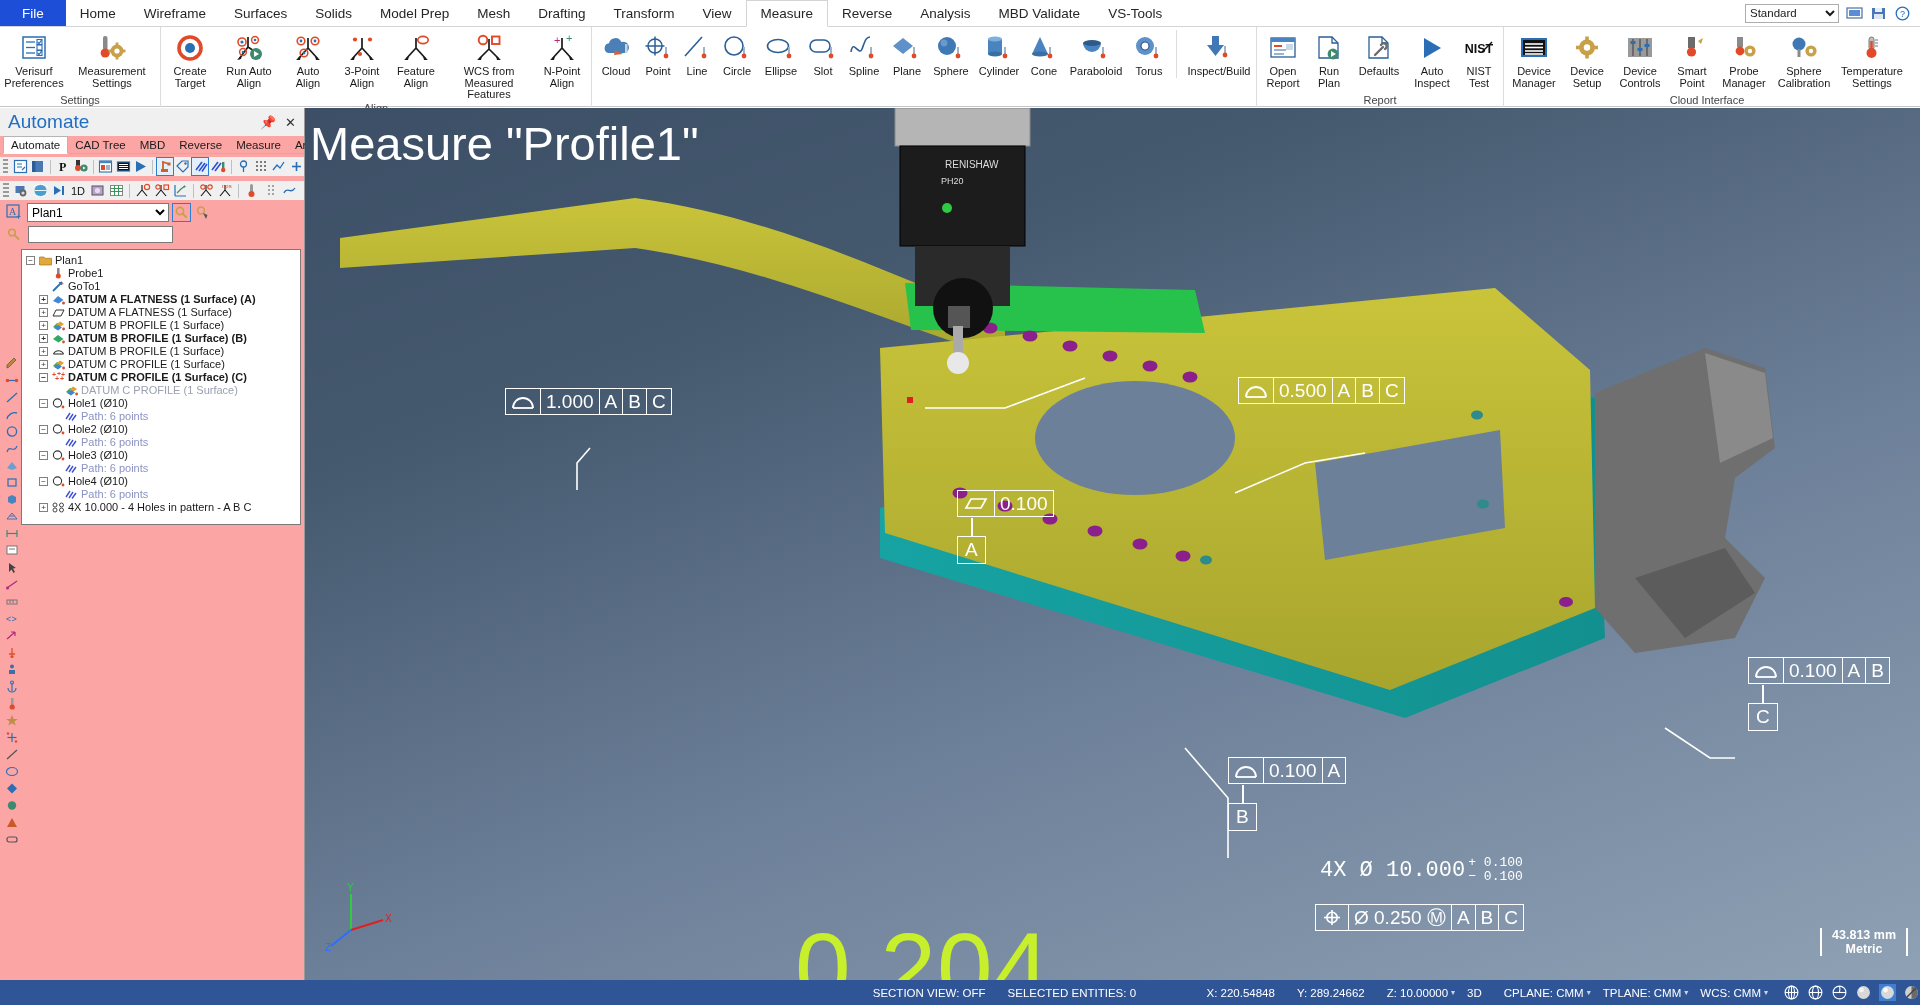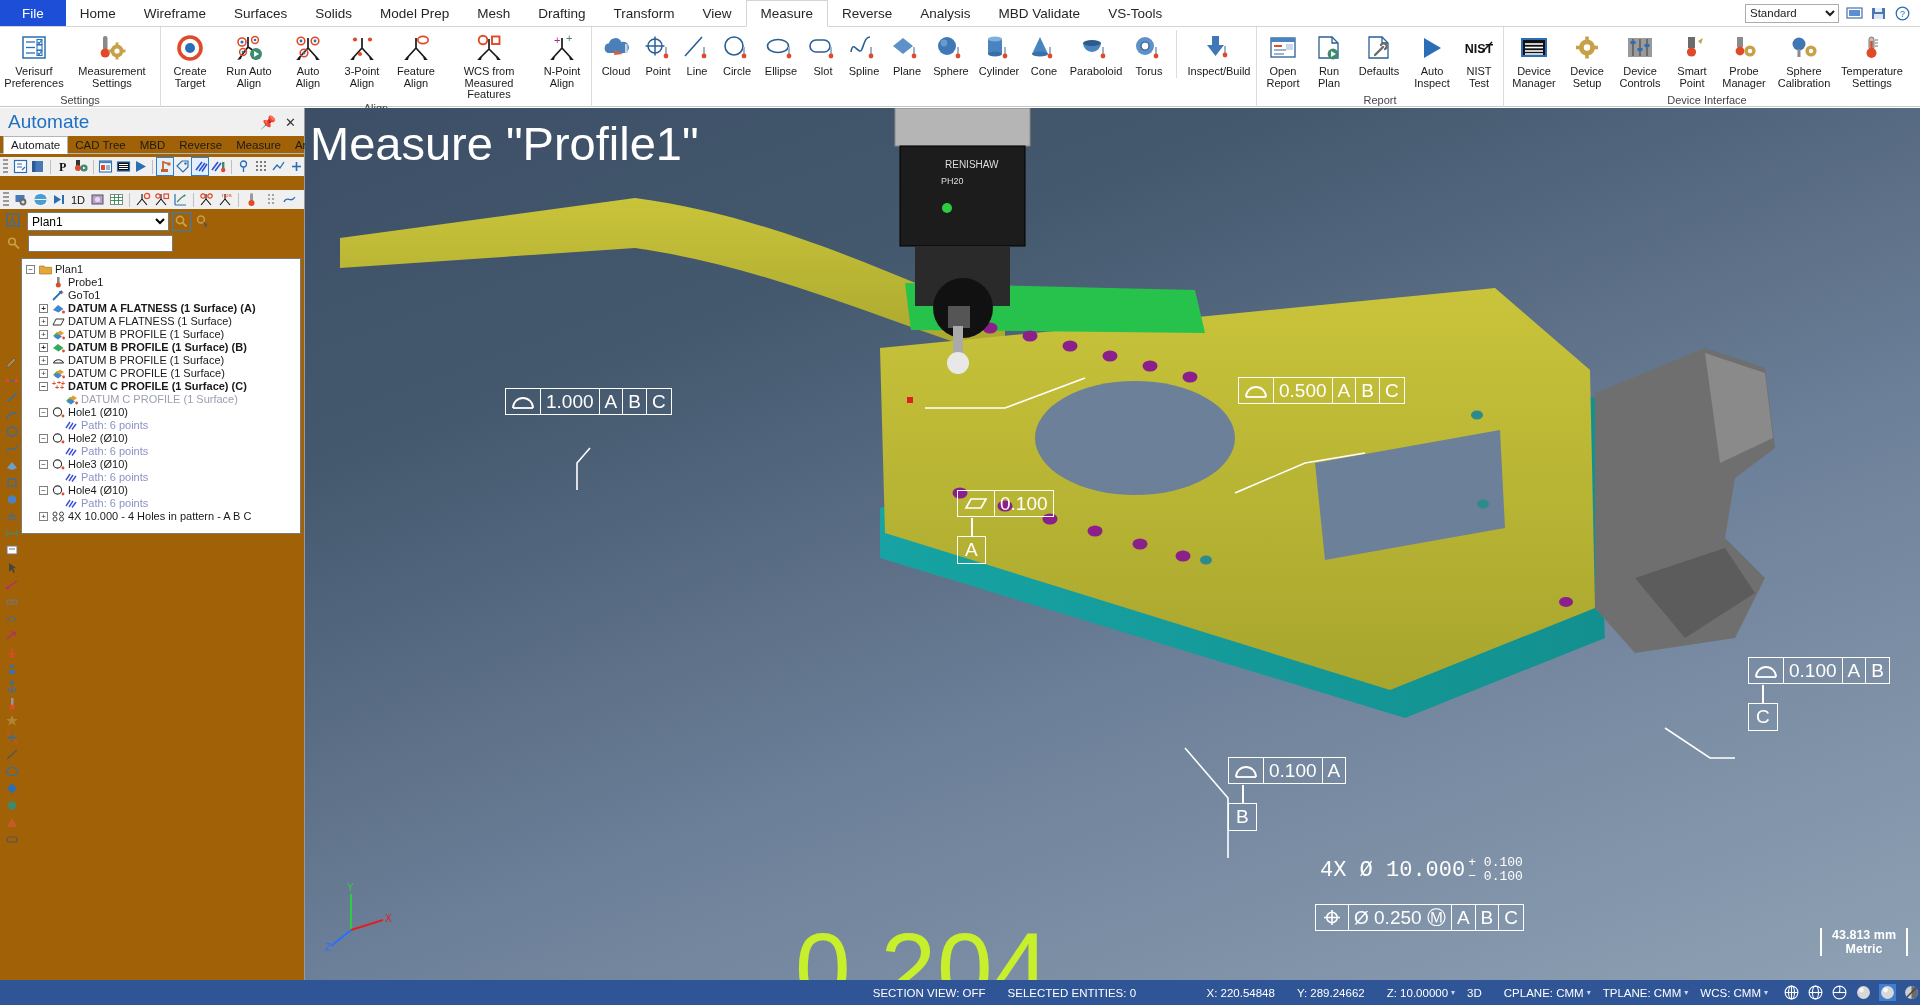--- a/index.html
+++ b/index.html
@@ -65,21 +65,21 @@
   .rbtn.w88 { width: 92px; }
   .rbtn-ico { height: 32px; display: flex; align-items: center; justify-content: center; }
   .rbtn-lbl {
     font-size: 11px; line-height: 11.5px; color: #1a1a1a;
     text-align: center; margin-top: 2px; word-break: normal;
   }
 
   
   .dock {
     position: absolute; top: 108px; left: 0; width: 305px; height: 872px;
-    background: #a16207; border-right: 1px solid #999;
+    background: #fca5a5; border-right: 1px solid #999;
   }
   .dock-title {
     height: 28px; display: flex; align-items: center; padding-left: 8px;
     color: #1f6fc4; font-size: 19px; background: #f0f0f0;
   }
   .dock-title-btns { margin-left: auto; display: flex; gap: 9px; padding-right: 8px; }
   .dock-pin, .dock-close { font-size: 13px; color: #333; cursor: default; }
 
   .dock-tabs { display: flex; height: 18px; border-bottom: 1px solid #b5b5b5; padding-left: 3px; }
   .dtab {
@@ -679,21 +679,21 @@
                 <g stroke="#777" stroke-width="1">
                   <line x1="18" y1="5" x2="21" y2="5"></line>
                   <line x1="18" y1="8" x2="21" y2="8"></line>
                   <line x1="18" y1="11" x2="21" y2="11"></line>
                 </g>
               </svg>
           </span>
           <span class="rbtn-lbl">Temperature<br>Settings</span>
         </div>
       </div>
-      <div class="rgroup-title" style="width:260px">Device Interface</div>
+      <div class="rgroup-title" style="width:260px">Cloud Interface</div>
     </div>
   </div>
 
   <div class="dock">
     <div class="dock-title">
       <span>Automate</span>
       <span class="dock-title-btns">
         <span class="dock-pin">📌</span>
         <span class="dock-close">✕</span>
       </span>
@@ -823,21 +823,21 @@
           </svg>
         </span>
       <span class="dtb-ico">
           <svg width="15" height="15" viewBox="0 0 15 15">
             <line x1="7.5" y1="3" x2="7.5" y2="12" stroke="#2a6fb5" stroke-width="1.6"></line>
             <line x1="3" y1="7.5" x2="12" y2="7.5" stroke="#2a6fb5" stroke-width="1.6"></line>
           </svg>
         </span>
     </div>
 
-    <div class="dock-toolbar" style="margin-top:14px">
+    <div class="dock-toolbar" style="margin-top:5px">
       <span class="dtb-grip"></span>
       <span class="dtb-ico">
           <svg width="15" height="15" viewBox="0 0 15 15">
             <rect x="1.5" y="3" width="9" height="7" fill="#4a78b5"></rect>
             <circle cx="9" cy="10" r="3.4" fill="#666"></circle>
             <circle cx="9" cy="10" r="1.6" fill="#ddd"></circle>
           </svg>
         </span>
       <span class="dtb-ico">
           <svg width="15" height="15" viewBox="0 0 15 15">

